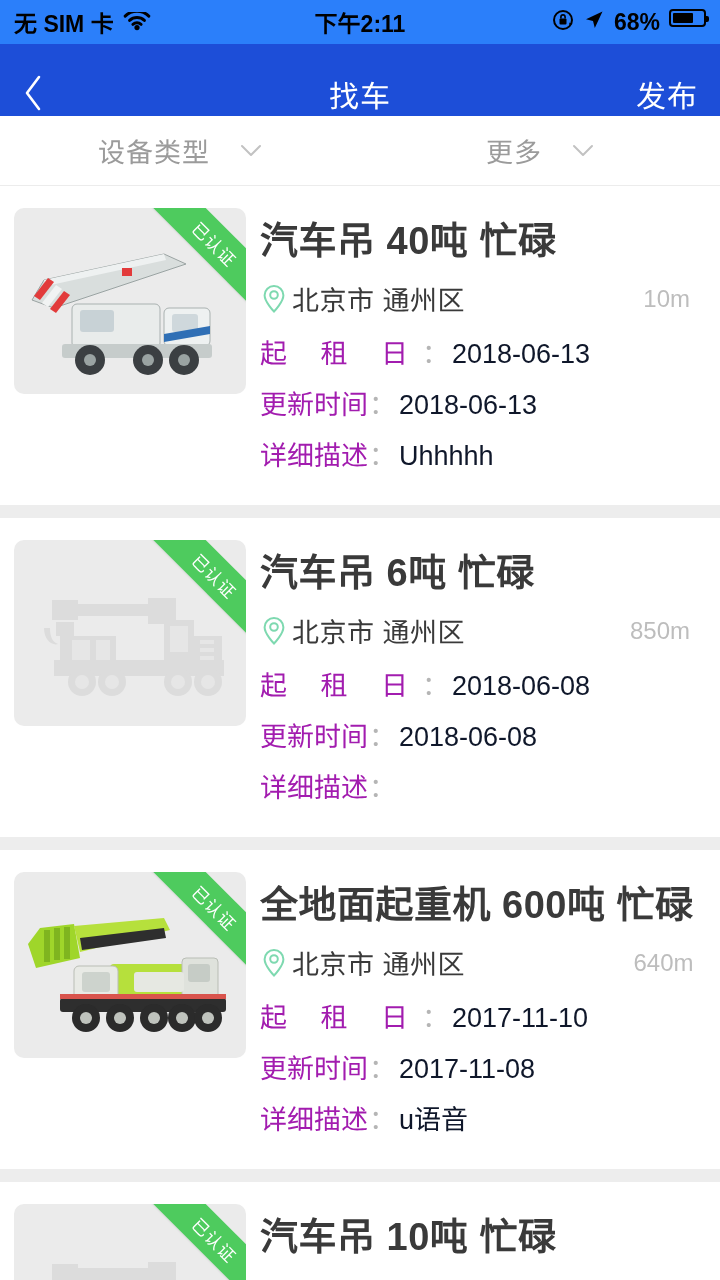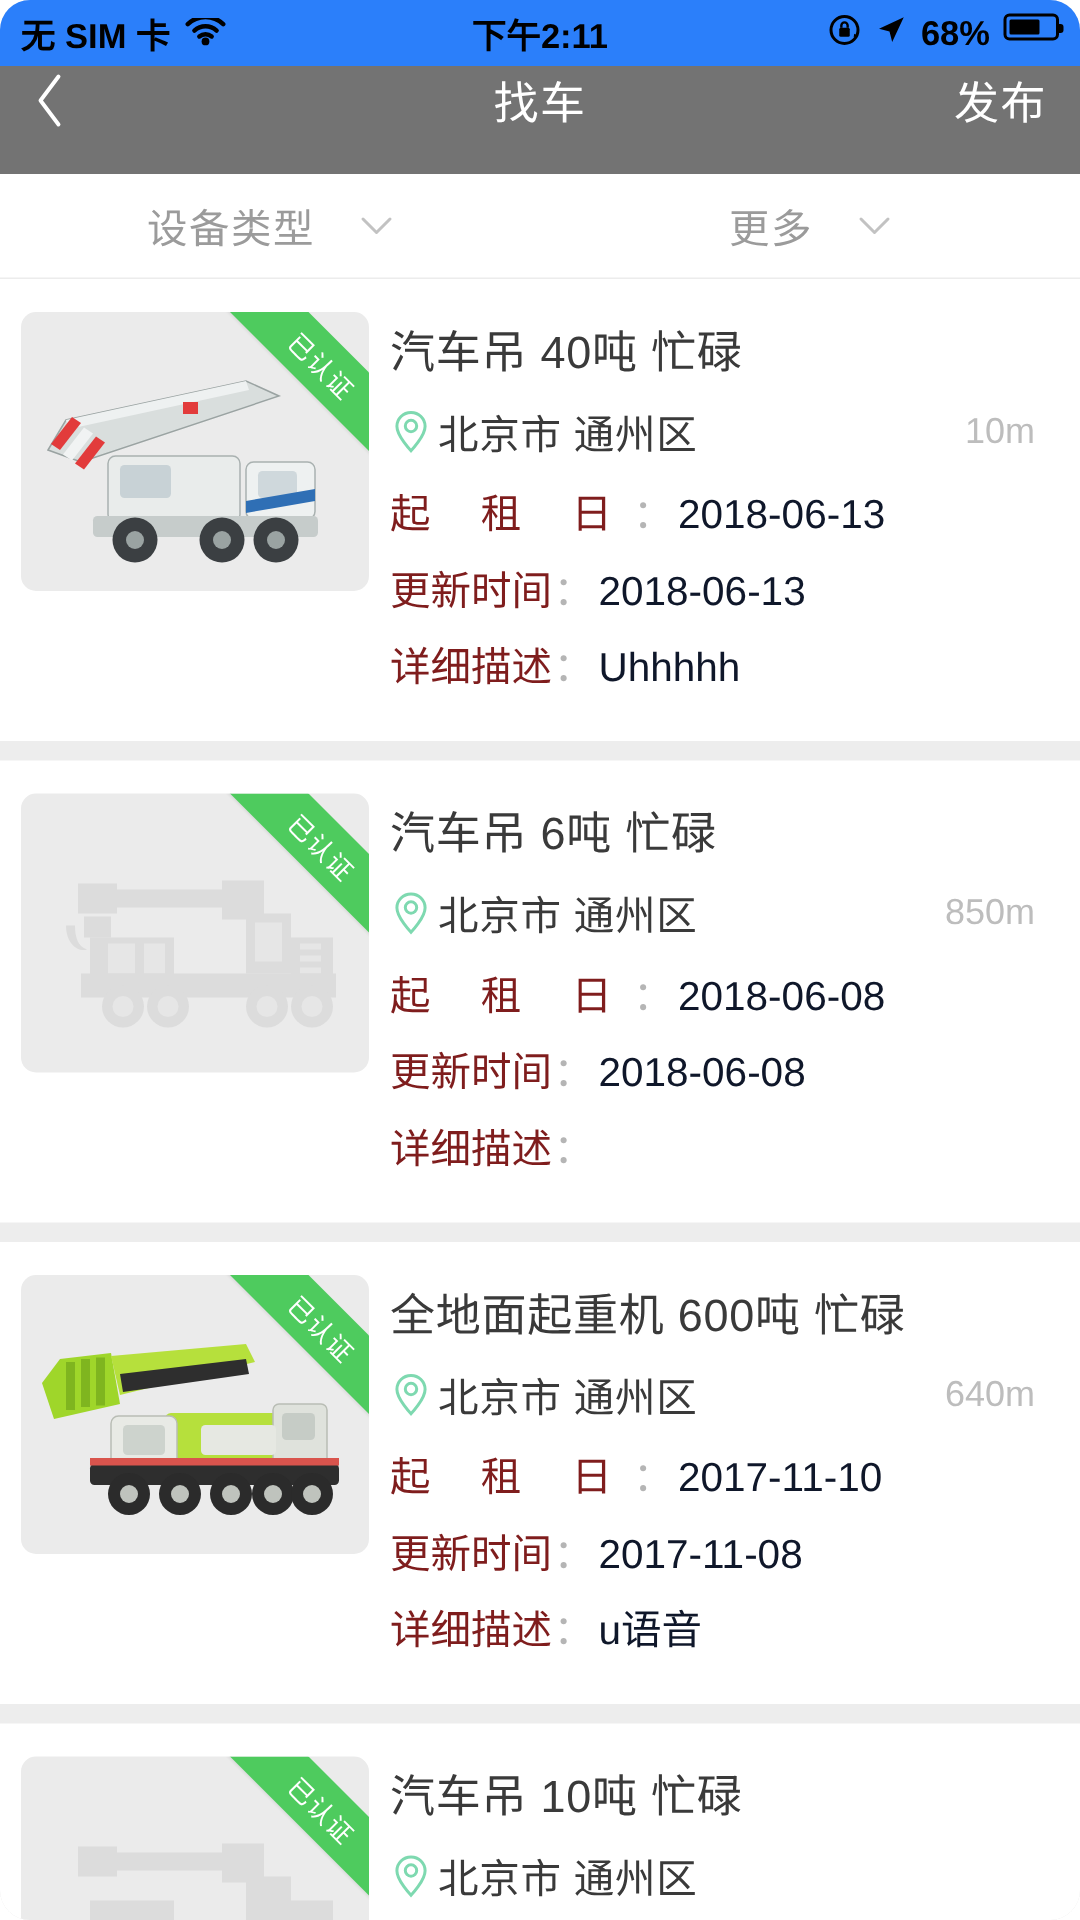--- a/index.html
+++ b/index.html
@@ -2,21 +2,21 @@
 <html lang="zh-CN"><head>
 <meta charset="utf-8">
 <style>
   * { margin:0; padding:0; box-sizing:border-box; }
   html,body {
     width:720px; height:1280px;
     background:#ffffff;
     font-family:"Liberation Sans","DejaVu Sans",sans-serif;
     overflow:hidden;
   }
-  #app { position:relative; width:720px; height:1280px; background:#ededed; overflow:hidden;border-radius:20px; }
+  #app { position:relative; width:720px; height:1280px; background:#ededed; overflow:hidden; }
 
   
   .statusbar {
     position:relative; height:44px; background:#2b7ffa;
     display:flex; align-items:center; color:#000;
     font-size:23px; font-weight:bold; padding:0 14px;
   }
   .sb-left { display:flex; align-items:center; gap:9px; }
   .sb-center {
     position:absolute; left:0; right:0; top:0; height:44px;
@@ -35,22 +35,22 @@
     position:relative; display:flex; align-items:center; padding:2px;
   }
   .batt::after{
     content:""; position:absolute; right:-5px; top:5px;
     width:3px; height:6px; background:#000; border-radius:0 2px 2px 0;
   }
   .batt-fill { height:100%; background:#000; border-radius:1px; }
 
   
   .navbar {
-    position:relative; height:72px; background:#737373;
-    display:flex; align-items:flex-start; padding:0 22px;
+    position:relative; height:72px; background:#1d4ed8;
+    display:flex; align-items:flex-end; padding:0 22px;
   }
   .nav-back {
     width:40px; height:46px; display:flex; align-items:center; justify-content:flex-start;
   }
   .nav-title {
     position:absolute; left:0; right:0; text-align:center;
     color:#fff; font-size:30px; font-weight:400; letter-spacing:1px;
   }
   .nav-action {
     margin-left:auto; color:#fff; font-size:30px; font-weight:400;
@@ -93,29 +93,29 @@
   .ribbon span {
     position:absolute; display:block; width:150px;
     padding:6px 0; background:#4ecb5e; color:#fff;
     font-size:17px; text-align:center; letter-spacing:1px;
     transform:rotate(45deg); right:-44px; top:17px;
     box-shadow:0 1px 2px rgba(0,0,0,.08);
   }
 
   .card-body { flex:1; padding-right:30px; padding-top:2px; }
   .card-title {
-    font-size:30px; color:#3a3a3a; font-weight:400; letter-spacing:.5px;
+    font-size:38px; color:#3a3a3a; font-weight:700; letter-spacing:.5px;
     margin-bottom:14px; white-space:nowrap;
   }
   .row-loc { display:flex; align-items:center; margin-bottom:14px; }
   .pin { flex:0 0 auto; margin-right:4px; display:block; }
   .loc-text { font-size:27px; color:#3a3a3a; letter-spacing:.5px; }
   .distance { margin-left:auto; font-size:24px; color:#bdbdbd; }
   .row-field { display:flex; align-items:baseline; margin-bottom:12px; font-size:27px; }
-  .fld-label { color:#7f1d1d; letter-spacing:0; white-space:nowrap; }
+  .fld-label { color:#a21caf; letter-spacing:0; white-space:nowrap; }
   .fld-label.spread { letter-spacing:13px; padding-right:0px; }
   .fld-colon { color:#b5b5b5; padding:0 3px 0 1px; }
   .fld-value { color:#0f172a; }
 
   
   .ph { fill:#dcdcdc; }
 </style>
 </head>
 <body>
 

